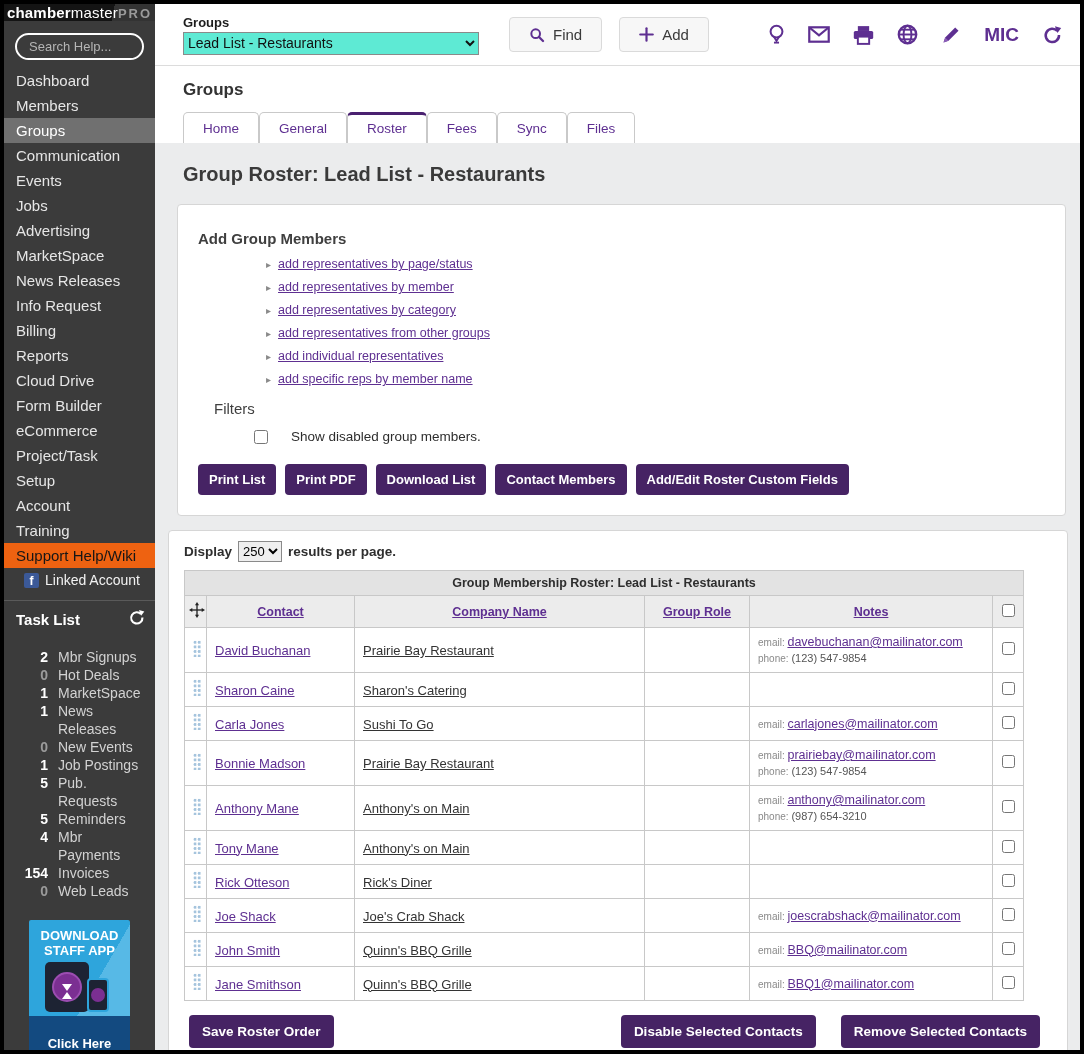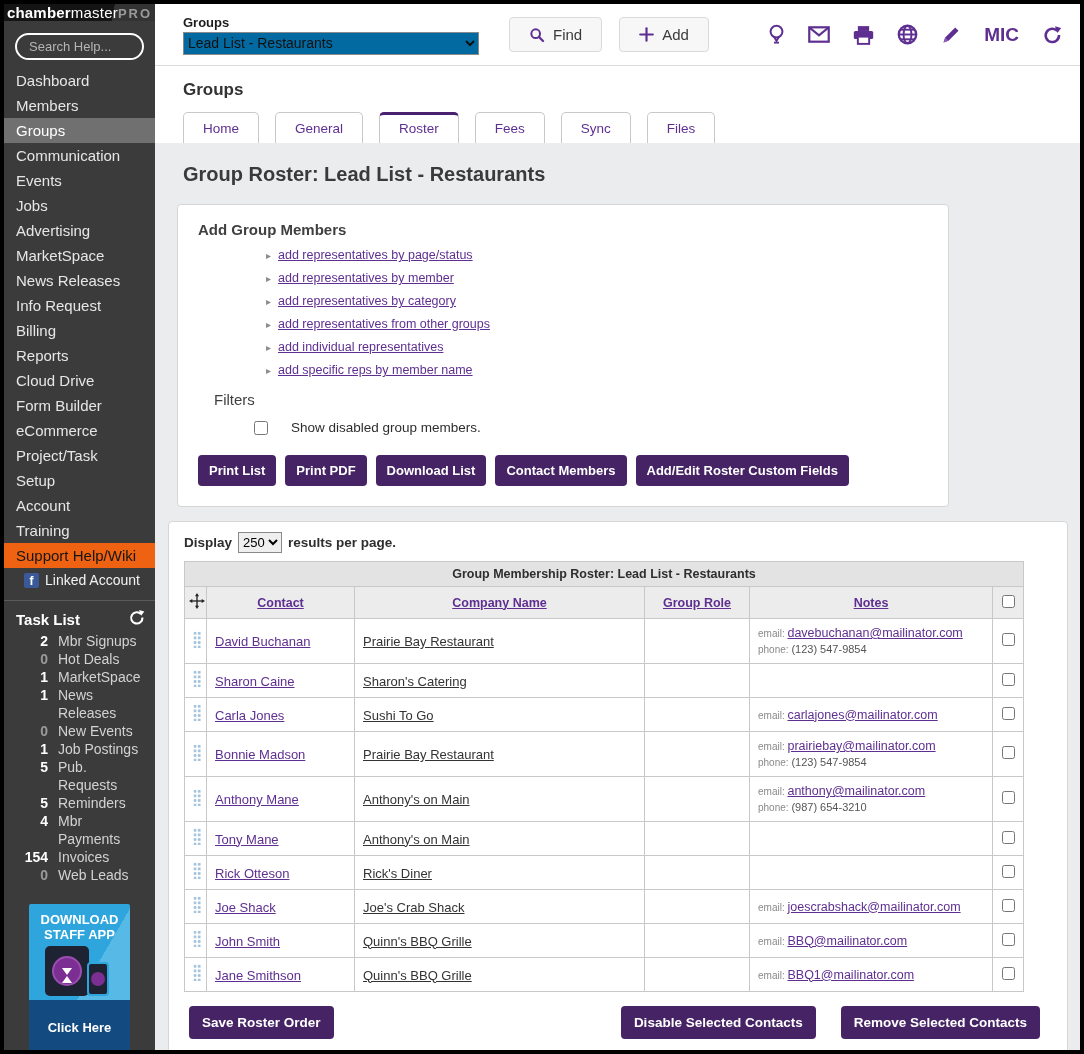--- a/index.html
+++ b/index.html
@@ -21,21 +21,21 @@
   .search-help::placeholder { color:#b5b5b5; }
   .side-nav { }
   .side-item { color:#e6e6e6; font-size:15px; padding:3px 6px 3px 12px; cursor:pointer; line-height:19px; }
   .side-item.active { background:#707070; color:#fff; }
   .side-item.orange { background:#ee6211; color:#161616; }
   .linked-row { display:flex; align-items:center; gap:6px; padding:4px 6px 4px 20px; color:#f2f2f2; font-size:14px; cursor:pointer; }
   .fb-icon { width:15px; height:15px; background:#3b5998; color:#fff; font-size:12px; font-weight:bold;
              display:flex; align-items:flex-end; justify-content:center; border-radius:2px; line-height:14px; }
   .side-divider { border-top:1px solid #5a5a5a; margin:8px 0 0 0; }
   .tasklist { padding:8px 10px 0 12px; }
-  .tasklist-head { display:flex; align-items:center; justify-content:space-between; margin-bottom:2px; }
+  .tasklist-head { display:flex; align-items:center; justify-content:space-between; margin-bottom:18px; }
   .tasklist-title { color:#fff; font-weight:bold; font-size:15px; }
   .task-row { display:flex; font-size:14px; line-height:18px; cursor:pointer; }
   .task-count { width:32px; text-align:right; font-weight:bold; color:#fff; margin-right:10px; flex-shrink:0; }
   .task-count.zero { color:#9b9b9b; }
   .task-label { color:#d2d2d2; }
   .staffapp-wrap { margin:20px auto 0 auto; width:101px; cursor:pointer; }
   .staffapp { background:linear-gradient(120deg,#2ea5dc 55%,#57b9e6 55%); border-radius:2px; padding:8px 0 0 0; text-align:center; }
   .staffapp-t1,.staffapp-t2 { color:#fff; font-weight:bold; font-size:13px; line-height:15px; }
   .devices { position:relative; height:52px; margin-top:4px; }
   .tablet { position:absolute; left:16px; top:0; width:44px; height:50px; background:#1d2333; border-radius:5px;
@@ -48,42 +48,42 @@
   .hourglass { width:0; height:0; border-left:5px solid transparent; border-right:5px solid transparent; border-top:7px solid #fff; position:relative; }
   .hourglass:after { content:""; position:absolute; left:-5px; top:0px; width:0; height:0;
                      border-left:5px solid transparent; border-right:5px solid transparent; border-bottom:7px solid #fff; transform:translateY(1px); }
   .staffapp-cta { background:#134a80; color:#fff; font-weight:bold; font-size:13px; padding:20px 0; margin-top:2px; }
 
   
   .main { flex:1; display:flex; flex-direction:column; background:#ebeced; overflow:hidden; }
   .topbar { height:62px; background:#fff; border-bottom:1px solid #dcdcdc; display:flex; align-items:center; padding:0 18px 0 28px; flex-shrink:0; }
   .group-select-wrap { display:flex; flex-direction:column; }
   .group-select-label { font-size:13px; font-weight:bold; color:#1d1d1d; margin-bottom:2px; }
-  .group-select { width:296px; height:23px; font-size:14px; font-family:inherit; border:1px solid #8a8a8a; background:#0369a1; color:#111; }
+  .group-select { width:296px; height:23px; font-size:14px; font-family:inherit; border:1px solid #8a8a8a; background:#5eead4; color:#111; }
   .top-btn { display:flex; align-items:center; gap:8px; background:#f7f7f7; border:1px solid #dadada; border-radius:4px;
              padding:8px 19px; font-size:15px; color:#3a3a3a; cursor:pointer; font-family:inherit; }
   .top-btn svg { display:block; }
   .btn-find { margin-left:30px; }
   .btn-add { margin-left:17px; }
   .top-icons { margin-left:auto; display:flex; align-items:center; gap:23px; }
   .top-icons .tico { cursor:pointer; display:flex; align-items:center; }
   .mic-text { color:#5e2f91; font-weight:bold; font-size:19px; cursor:pointer; }
 
   .white-band { background:#fff; padding:14px 0 0 28px; flex-shrink:0; }
   .page-title { font-size:17px; font-weight:bold; color:#333; margin-bottom:12px; }
-  .tabs { display:flex; gap:16px; }
+  .tabs { display:flex; gap:0; }
   .tab { border:1px solid #c9c9c9; border-bottom:none; border-radius:5px 5px 0 0; background:#fff; padding:8px 19px 7px 19px;
          font-size:13.5px; color:#5e2f91; font-weight:500; cursor:pointer; }
   .tab.active { border-top:3px solid #4a2170; padding-top:6px; font-weight:400; }
 
   .content { flex:1; padding:20px 0 0 22px; overflow:hidden; }
   .roster-heading { font-size:20px; font-weight:bold; color:#3a3a3a; margin-bottom:18px; margin-left:6px; }
 
   .card { background:#fff; border:1px solid #d6d6d6; border-radius:4px; }
-  .card1 { width:772px; padding:16px 20px 20px 20px; }
+  .card1 { width:889px; padding:25px 20px 20px 20px; }
   .card1-title { font-size:15px; font-weight:bold; color:#3f3f3f; margin-bottom:10px; }
   .add-links { margin-left:68px; }
   .add-link-row { display:flex; align-items:center; gap:7px; margin-bottom:9px; }
   .tri { color:#8a8a8a; font-size:10px; }
   .add-link-row a { color:#5e2f91; font-size:12.5px; text-decoration:underline; cursor:pointer; }
   .filters-title { font-size:15px; color:#3f3f3f; margin:14px 0 12px 16px; }
   .filters-check { display:flex; align-items:center; gap:23px; margin-left:56px; font-size:13.5px; color:#2e2e2e; }
   .filters-check input { width:14px; height:14px; cursor:pointer; }
   .purple-btn-row { display:flex; gap:9px; margin-top:20px; }
   .p-btn { background:#462364; color:#fff; border:none; border-radius:4px; padding:8px 11px; font-size:13px;

